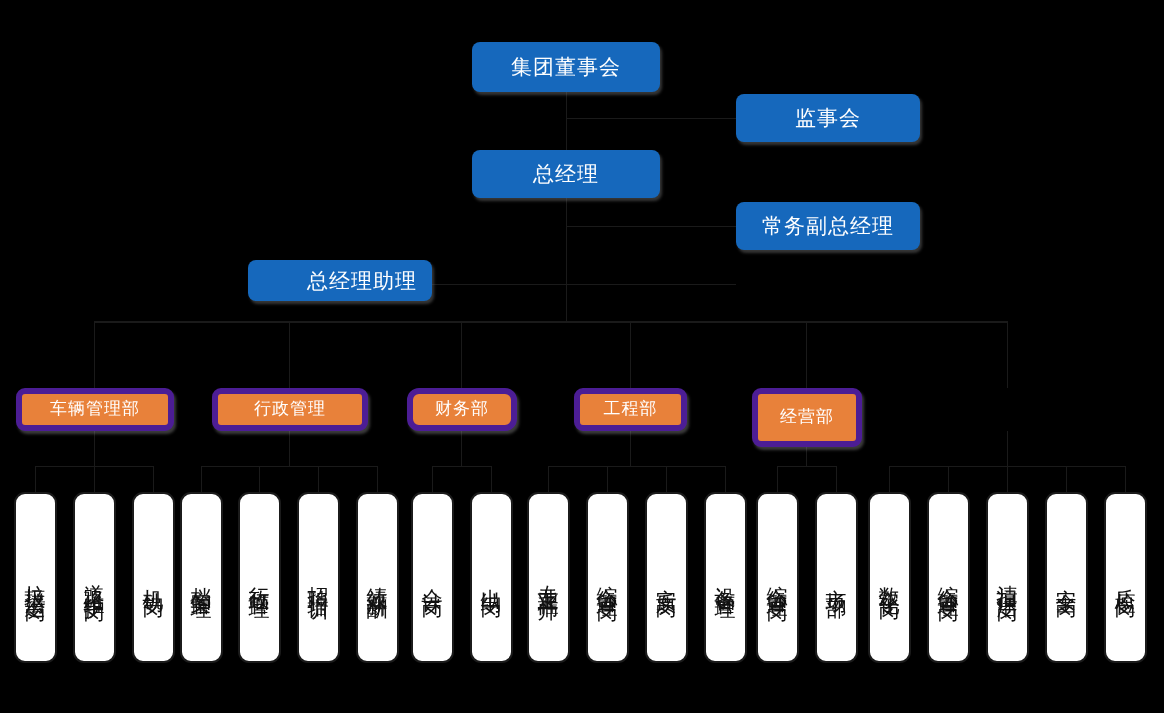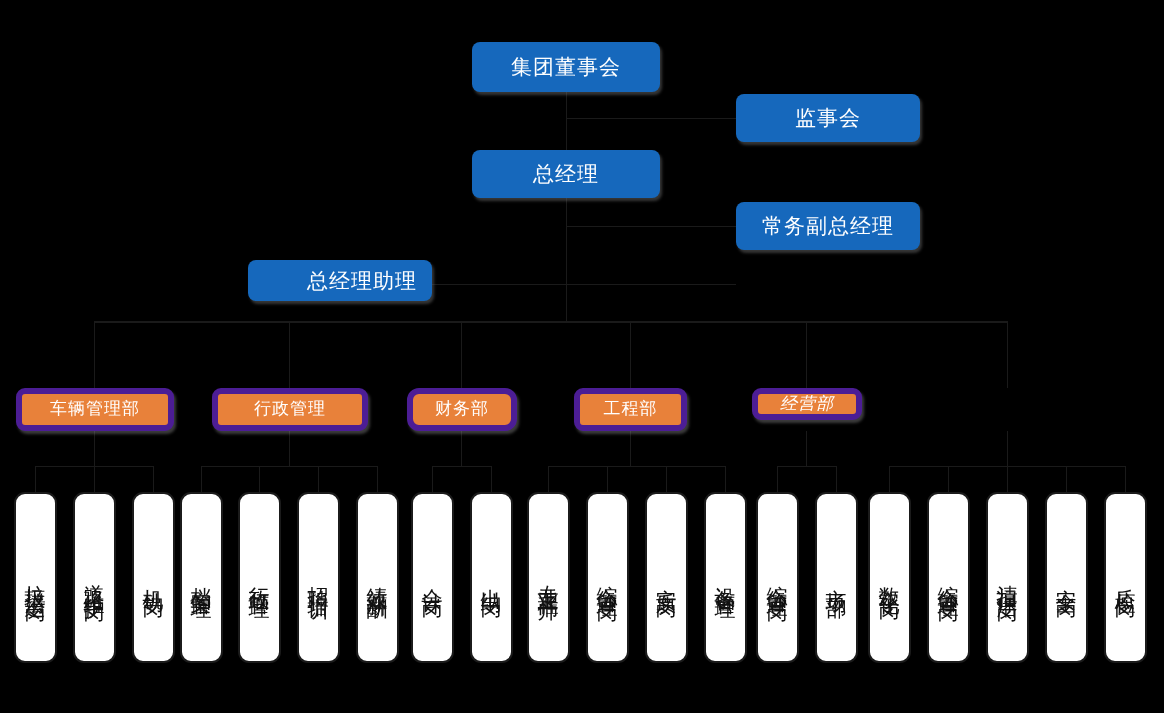--- a/index.html
+++ b/index.html
@@ -168,21 +168,21 @@
   </div>
 
   <div class="node orange" style="left:407px; top:388px; width:110px; height:43px;border-radius:12px;">
     <span>财务部</span>
   </div>
 
   <div class="node orange" style="left:574px; top:388px; width:113px; height:43px;">
     <span>工程部</span>
   </div>
 
-  <div class="node orange" style="left:752px; top:388px; width:110px; height:32px;font-style:italic;">
+  <div class="node orange" style="left:752px; top:388px; width:110px; height:59px;">
     <span>经营部</span>
   </div>
 
 
   <div class="node white" style="left:14px; top:492px; width:43px; height:171px;">
     <span>垃圾清运岗</span>
   </div>
   <div class="node white" style="left:73px; top:492px; width:43px; height:171px;">
     <span>道路维护岗</span>
   </div>

